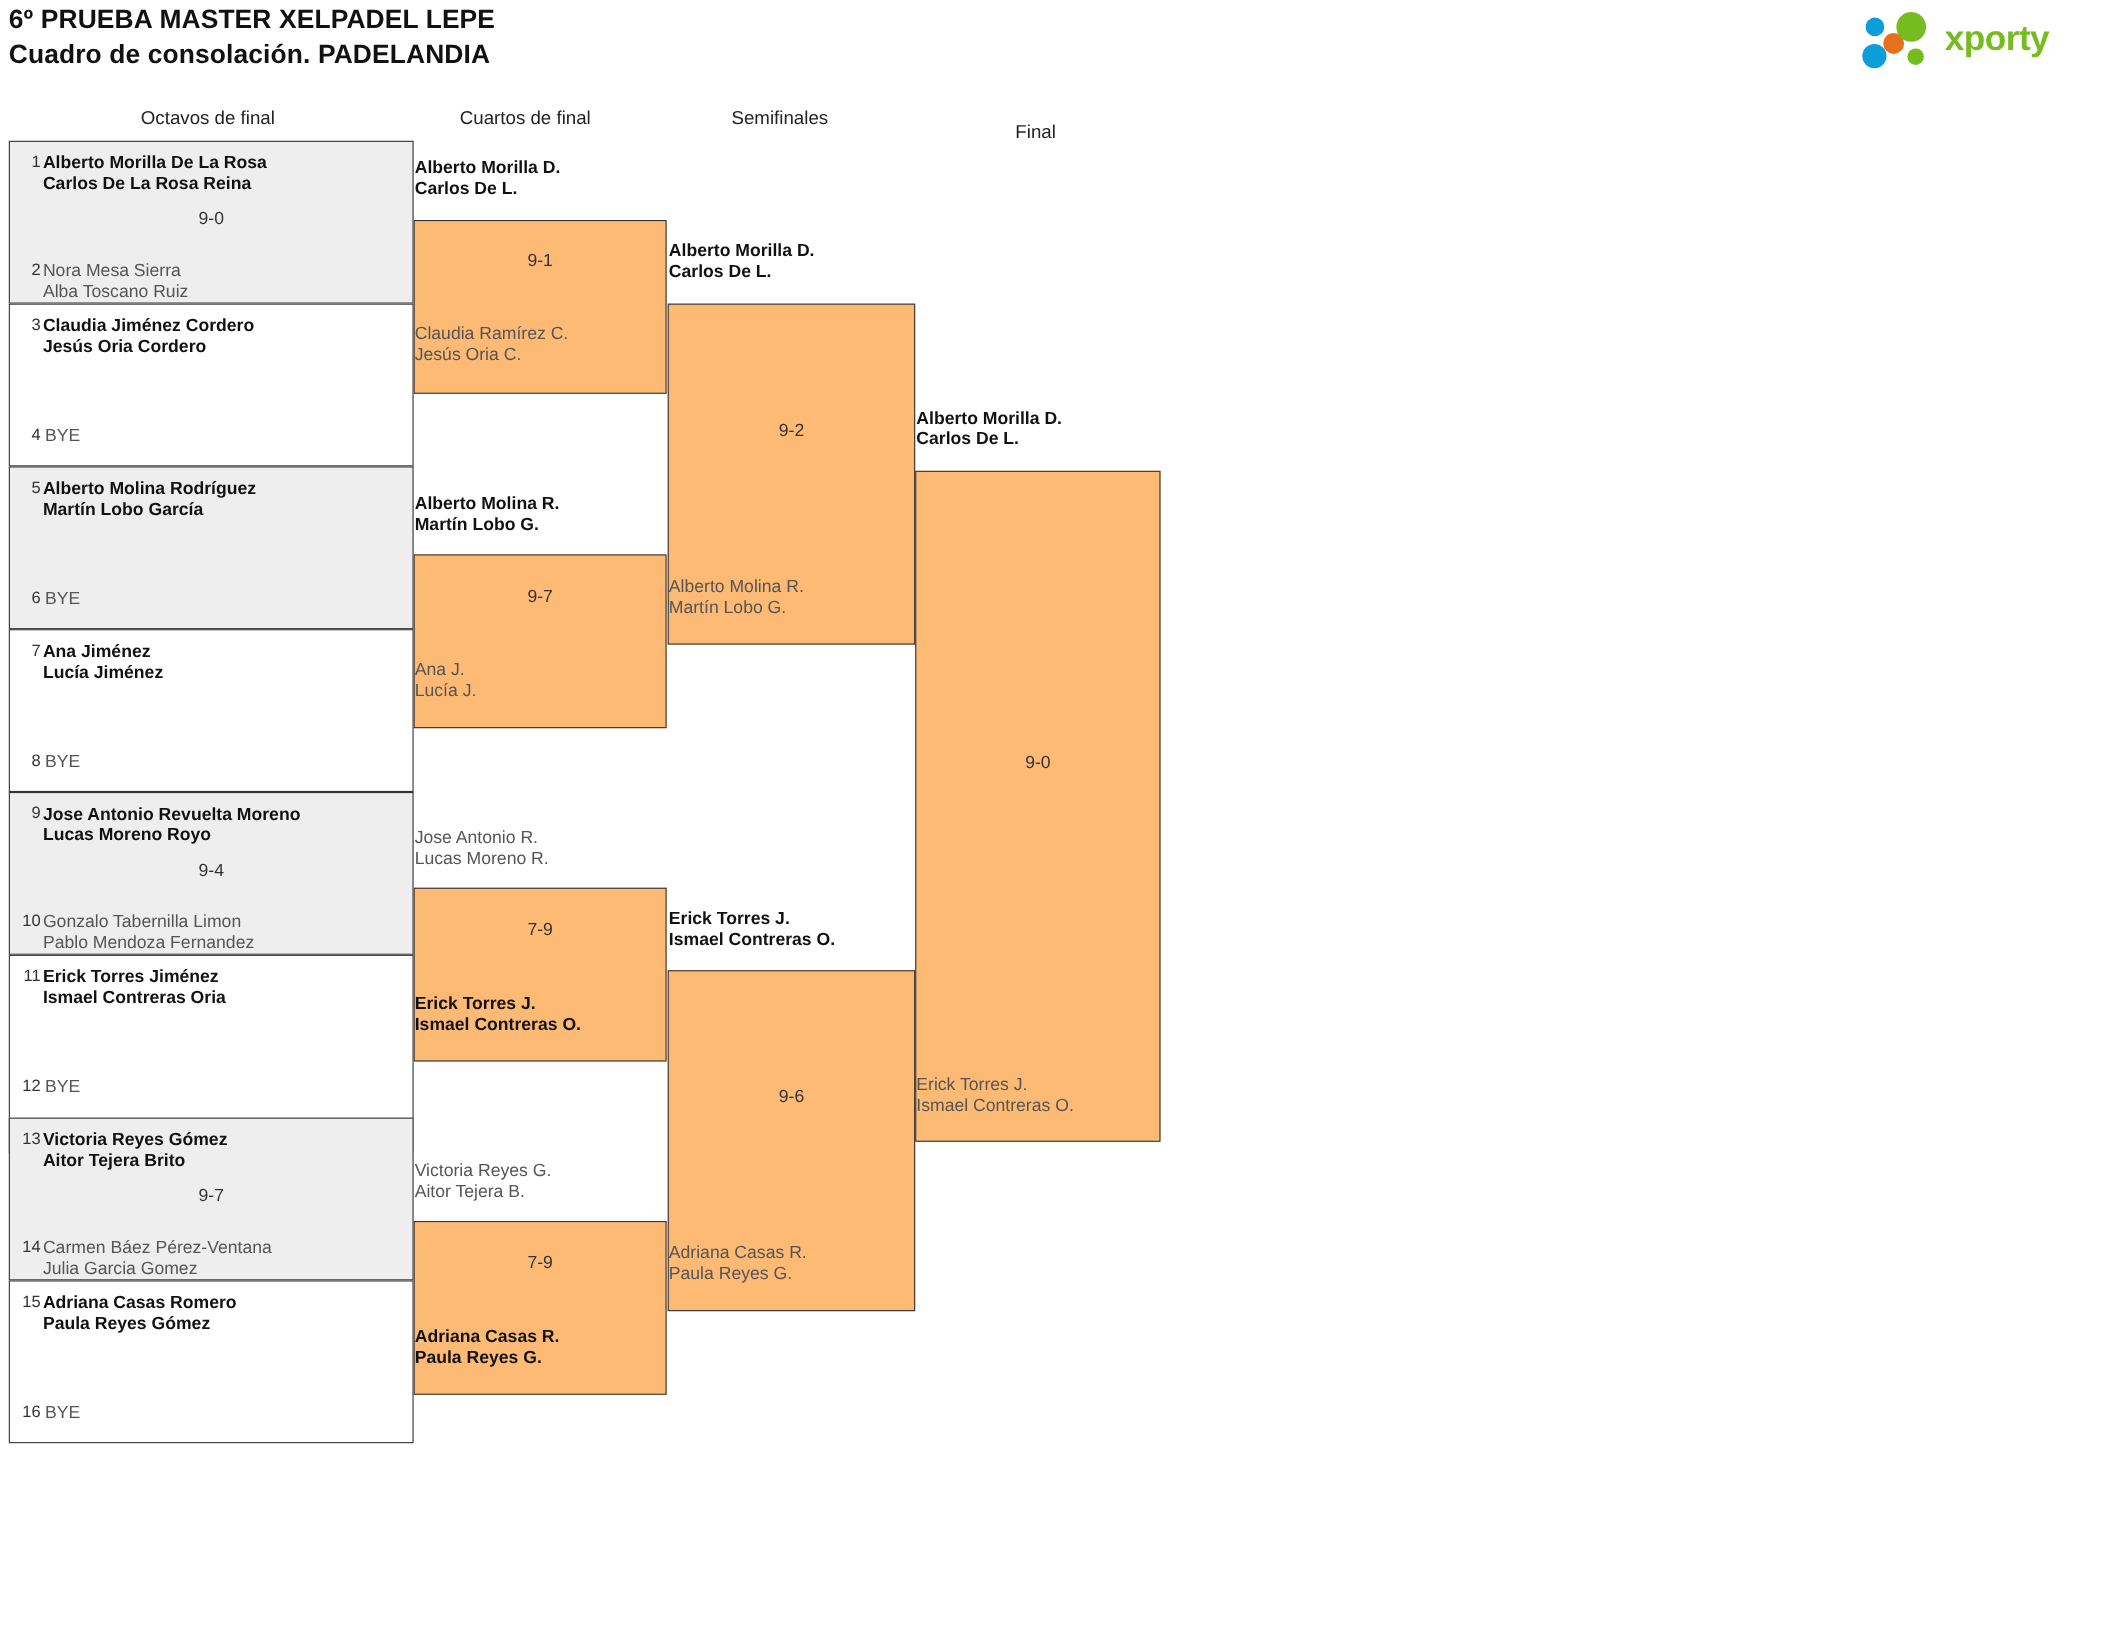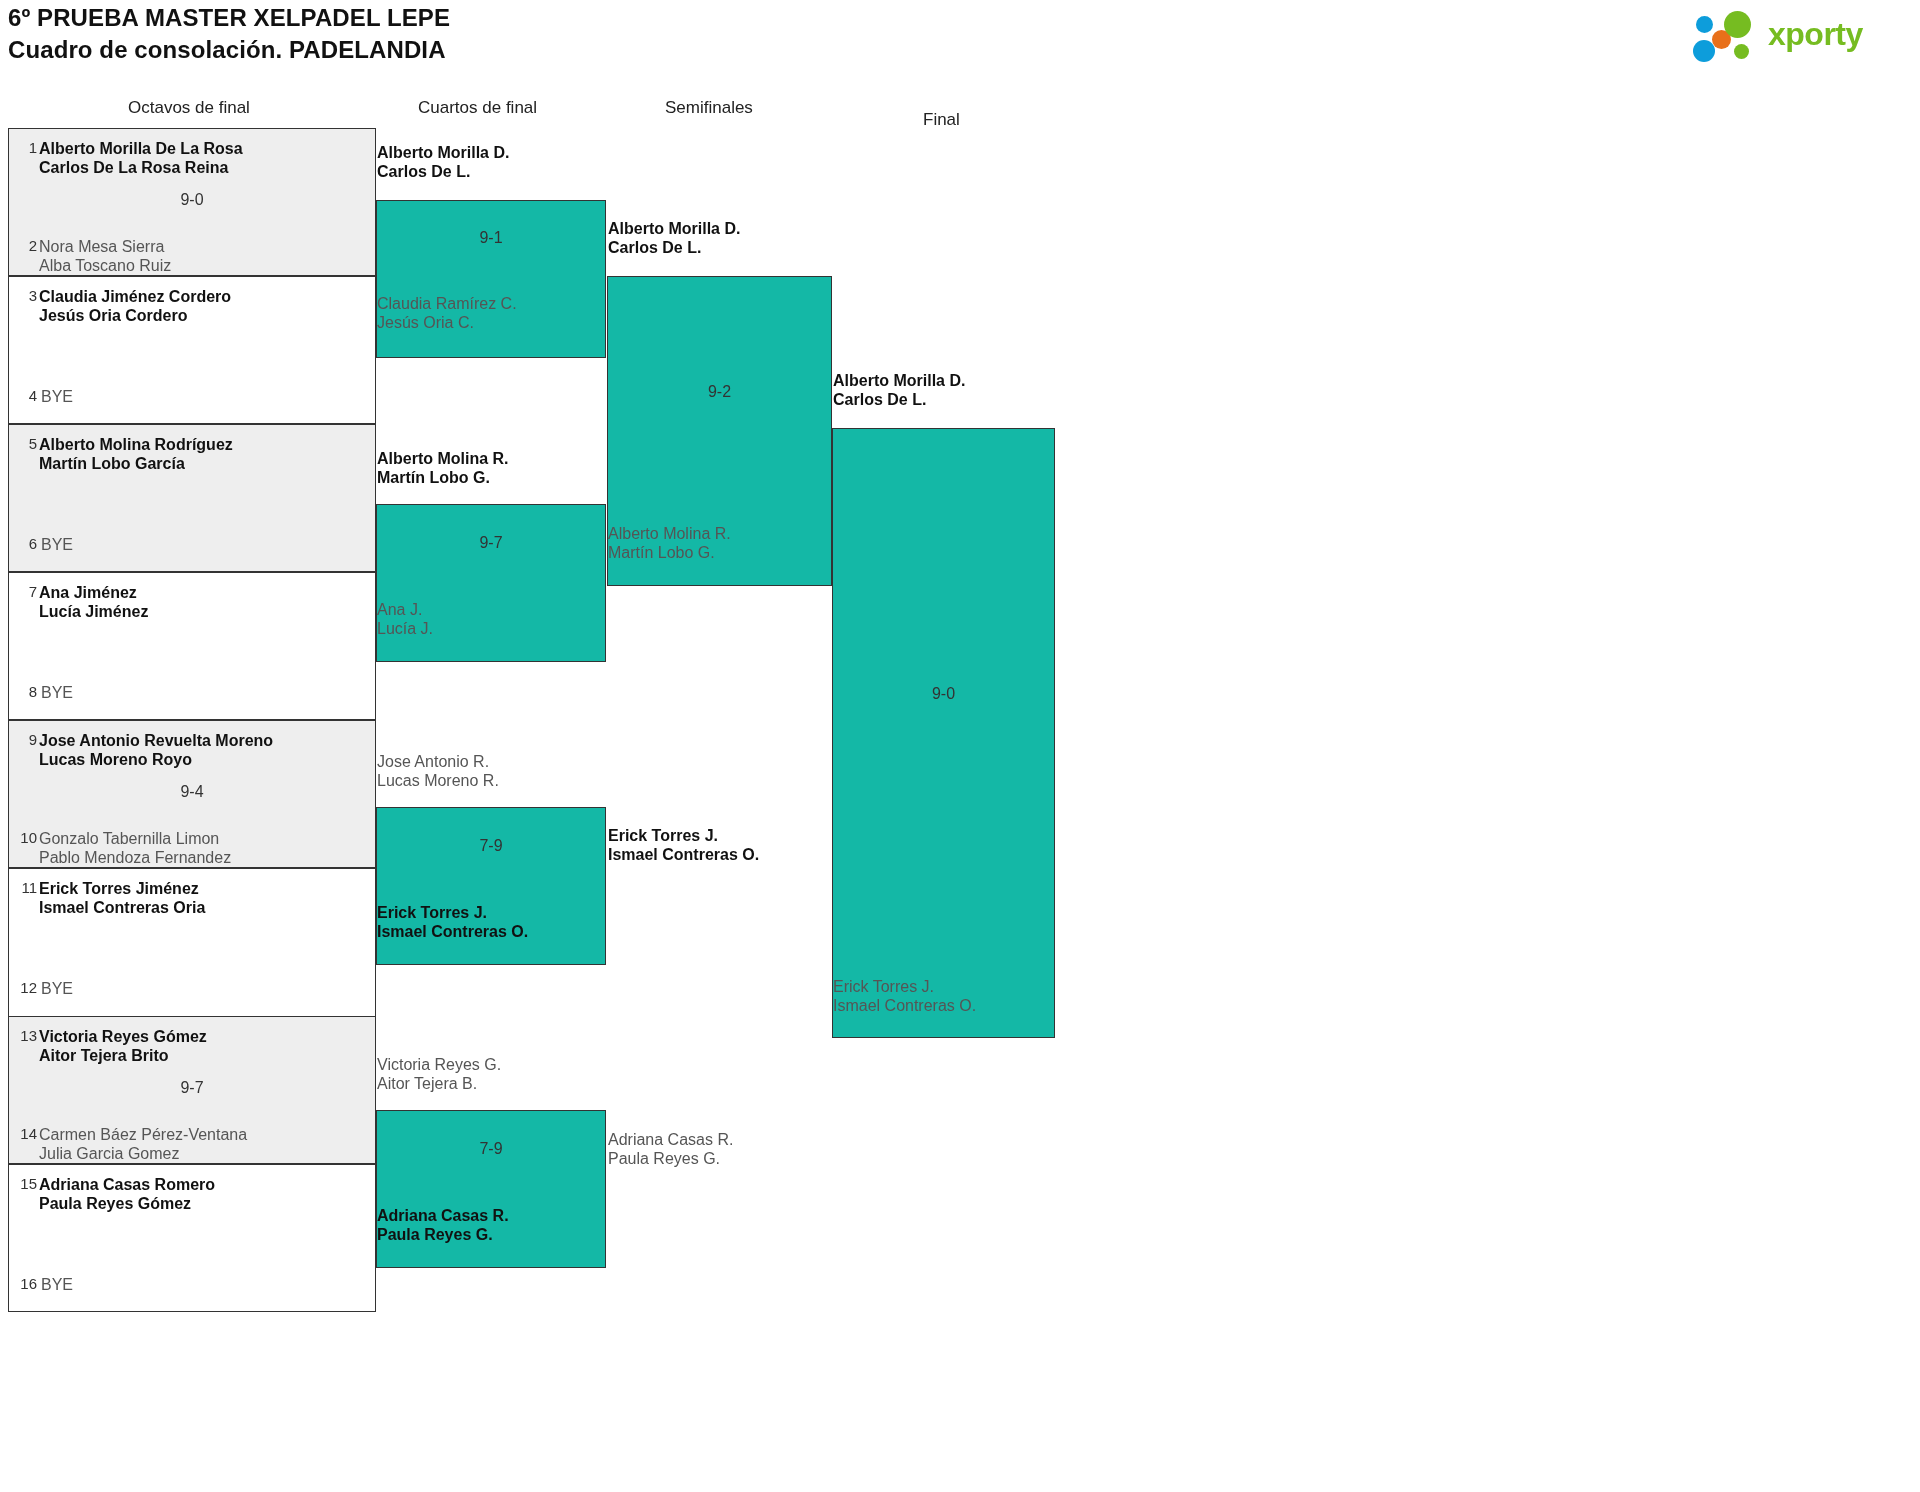--- a/index.html
+++ b/index.html
@@ -98,21 +98,21 @@
     text-align: center;
     font-size: 16px;
     color: #333333;
   }
 
   
   .mbox {
     position: absolute;
     box-sizing: border-box;
     border: 1px solid #333333;
-    background: #14b8a6;
+    background: #fdba74;
   }
   .mbox .score {
     position: absolute;
     left: 0; right: 0;
     text-align: center;
     font-size: 16px;
     color: #333333;
   }
   .pair-label {
     position: absolute;
@@ -341,20 +341,23 @@
   </div>
   <div class="pair-label" style="left:608px; top:524px;">
     <div class="nm lose">Alberto Molina R.</div>
     <div class="nm lose">Martín Lobo G.</div>
   </div>
 
   <div class="pair-label" style="left:608px; top:826px;">
     <div class="nm win">Erick Torres J.</div>
     <div class="nm win">Ismael Contreras O.</div>
   </div>
+  <div class="mbox" style="left:607px; top:882px; width:225px; height:310px;">
+    <div class="score" style="top:106px;">9-6</div>
+  </div>
   <div class="pair-label" style="left:608px; top:1130px;">
     <div class="nm lose">Adriana Casas R.</div>
     <div class="nm lose">Paula Reyes G.</div>
   </div>
 
   <div class="pair-label" style="left:833px; top:371px;">
     <div class="nm win">Alberto Morilla D.</div>
     <div class="nm win">Carlos De L.</div>
   </div>
   <div class="mbox" style="left:832px; top:428px; width:223px; height:610px;">

